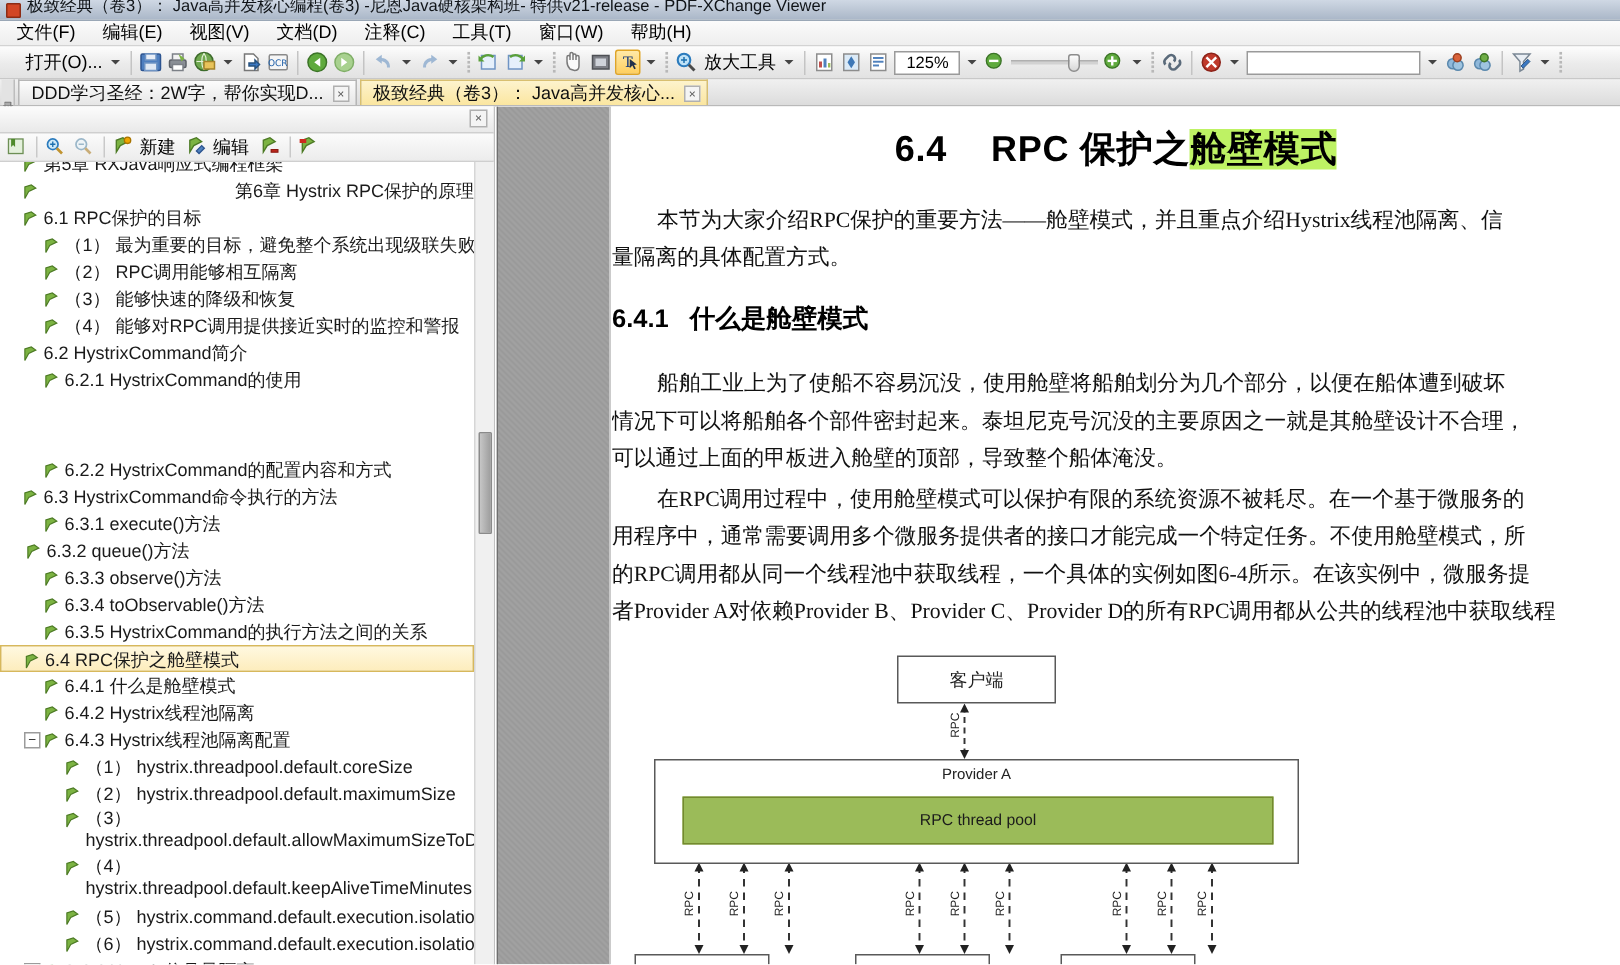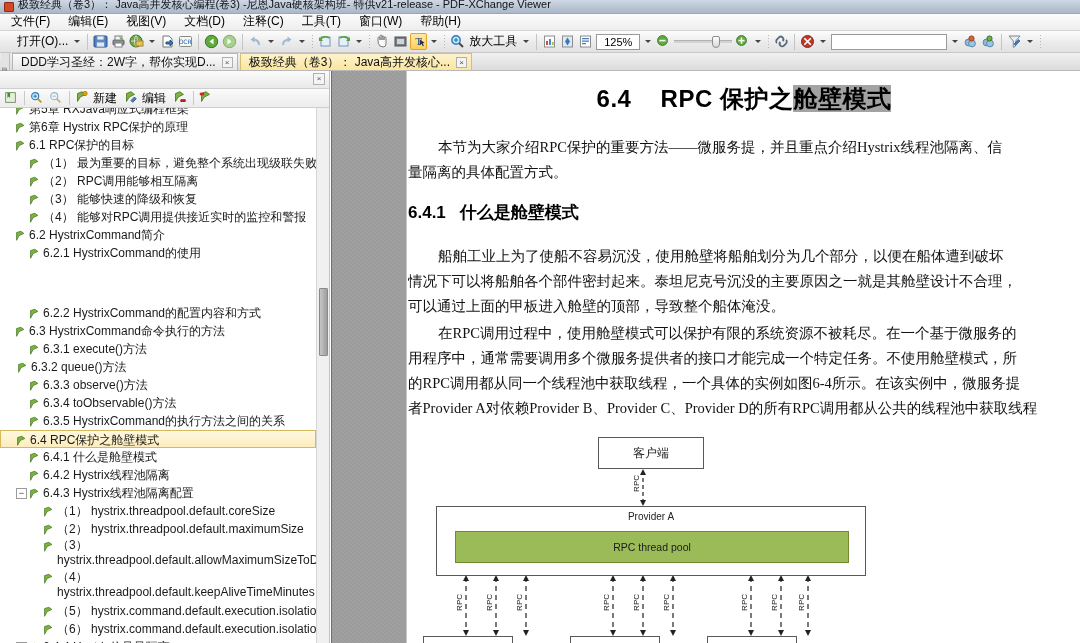--- a/index.html
+++ b/index.html
@@ -213,21 +213,21 @@
   .page {
     position: absolute; left: 77px; top: 0; right: 0; bottom: 0;
     background: #fff; overflow: hidden;
   }
   .doc-h1 {
     font-family: "Liberation Sans", sans-serif;
     font-size: 24px; font-weight: bold; color: #000;
     text-align: center; margin: 12px 0 0 0;
     letter-spacing: 0.5px;
   }
-  .doc-h1 .sel { background: #a3a3a3; }
+  .doc-h1 .sel { background: #bef264; }
   .doc-p {
     font-family: "Liberation Serif", serif;
     font-size: 14.5px; color: #111; line-height: 25px;
     margin: 20px 0 0 0; text-align: justify;
     white-space: nowrap; overflow: hidden;
   }
   .doc-p .indent { display: inline-block; width: 30px; }
   .doc-h2 {
     font-family: "Liberation Sans", sans-serif;
     font-size: 17px; font-weight: bold; color: #000;
@@ -561,21 +561,21 @@
 
       <div class="bm-tree">
         <div class="bm-list" id="bm-list">
             <div class="bm-row" style="padding-left: 2px;">
               <span class="bm-expander none"></span>
               <span class="bm-icon"><svg width="12" height="12" viewBox="0 0 14 14">
                   <path d="M3 12 L3 3 L8 1.5 L11.5 4 L6 6.5z" fill="#7cb342" stroke="#4c7a24" stroke-width="0.9"></path>
                 </svg></span>
               <span class="bm-label">第5章 RXJava响应式编程框架</span>
             </div>
-            <div class="bm-row" style="padding-left: 2px;">
+            <div class="bm-row" style="padding-left: 2px; text-align: right;">
               <span class="bm-expander none"></span>
               <span class="bm-icon"><svg width="12" height="12" viewBox="0 0 14 14">
                   <path d="M3 12 L3 3 L8 1.5 L11.5 4 L6 6.5z" fill="#7cb342" stroke="#4c7a24" stroke-width="0.9"></path>
                 </svg></span>
               <span class="bm-label">第6章  Hystrix RPC保护的原理</span>
             </div>
             <div class="bm-row" style="padding-left: 2px;">
               <span class="bm-expander none"></span>
               <span class="bm-icon"><svg width="12" height="12" viewBox="0 0 14 14">
                   <path d="M3 12 L3 3 L8 1.5 L11.5 4 L6 6.5z" fill="#7cb342" stroke="#4c7a24" stroke-width="0.9"></path>
@@ -767,21 +767,21 @@
     <div class="doc-area">
       <div class="doc-gray"></div>
       <div class="page">
 
         <h1 class="doc-h1">
           <span>6.4</span>
           <span style="display:inline-block;width:22px"></span><span>RPC 保护之</span><span class="sel">舱壁模式</span>
         </h1>
 
         <p class="doc-p">
-          <span class="indent"></span><span>本节为大家介绍RPC保护的重要方法——微服务提，并且重点介绍Hystrix线程池隔离、信</span><br>
+          <span class="indent"></span><span>本节为大家介绍RPC保护的重要方法——舱壁模式，并且重点介绍Hystrix线程池隔离、信</span><br>
           <span>量隔离的具体配置方式。</span>
         </p>
 
         <h2 class="doc-h2">
           <span>6.4.1</span><span class="gap"></span><span>什么是舱壁模式</span>
         </h2>
 
         <p class="doc-p">
           <span class="indent"></span><span>船舶工业上为了使船不容易沉没，使用舱壁将船舶划分为几个部分，以便在船体遭到破坏</span><br>
           <span>情况下可以将船舶各个部件密封起来。泰坦尼克号沉没的主要原因之一就是其舱壁设计不合理，</span><br>

